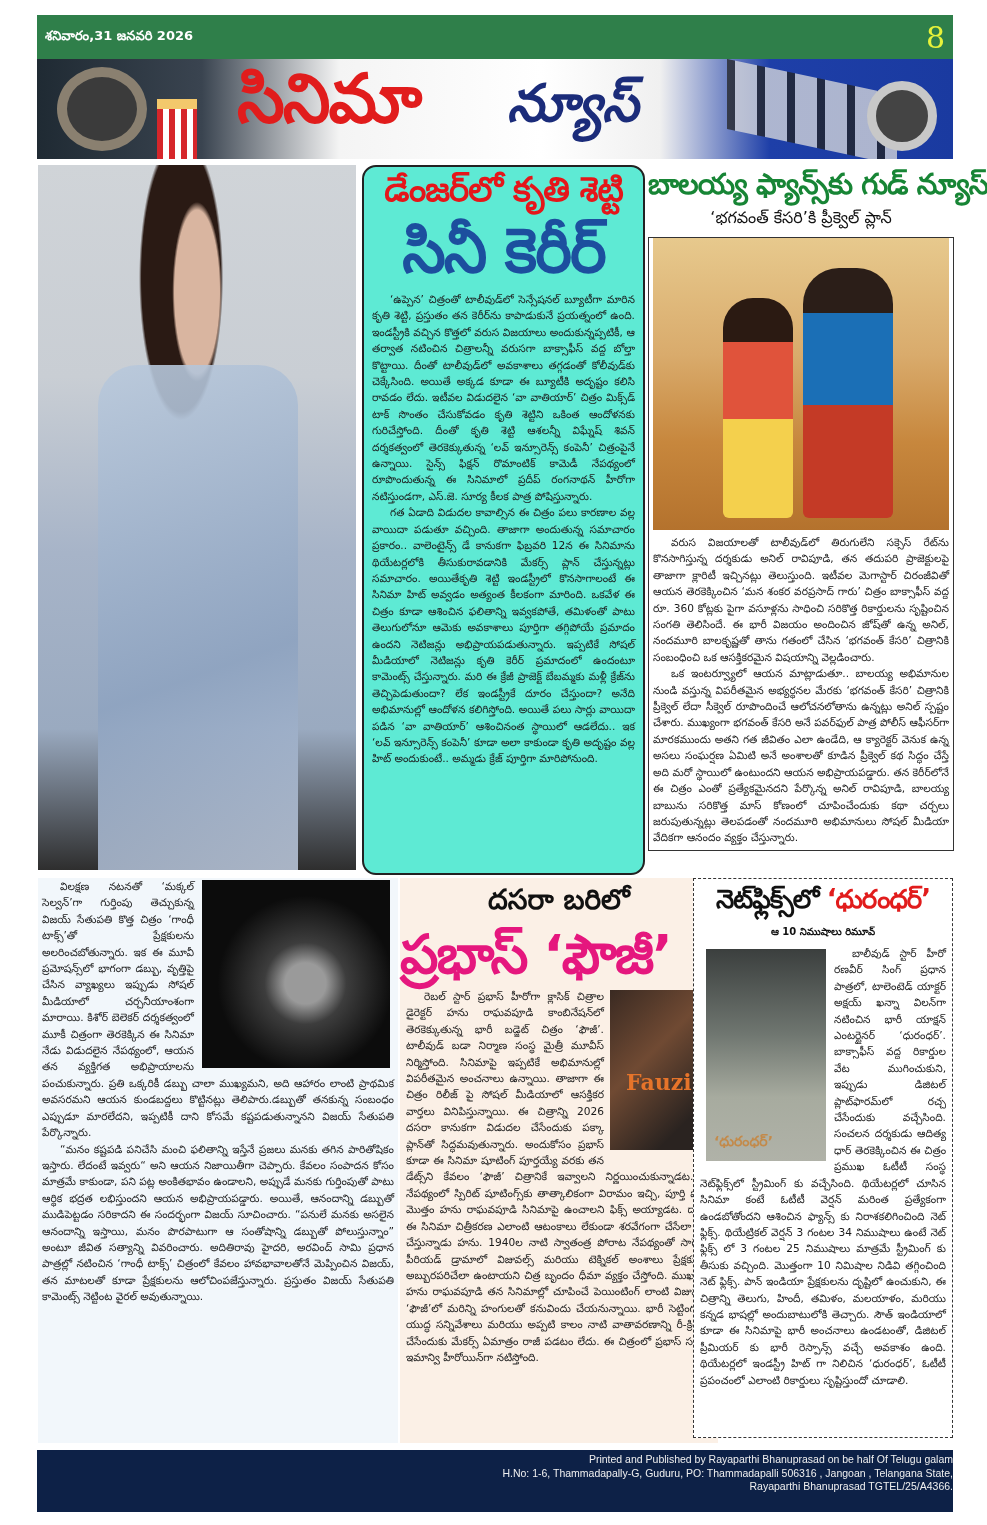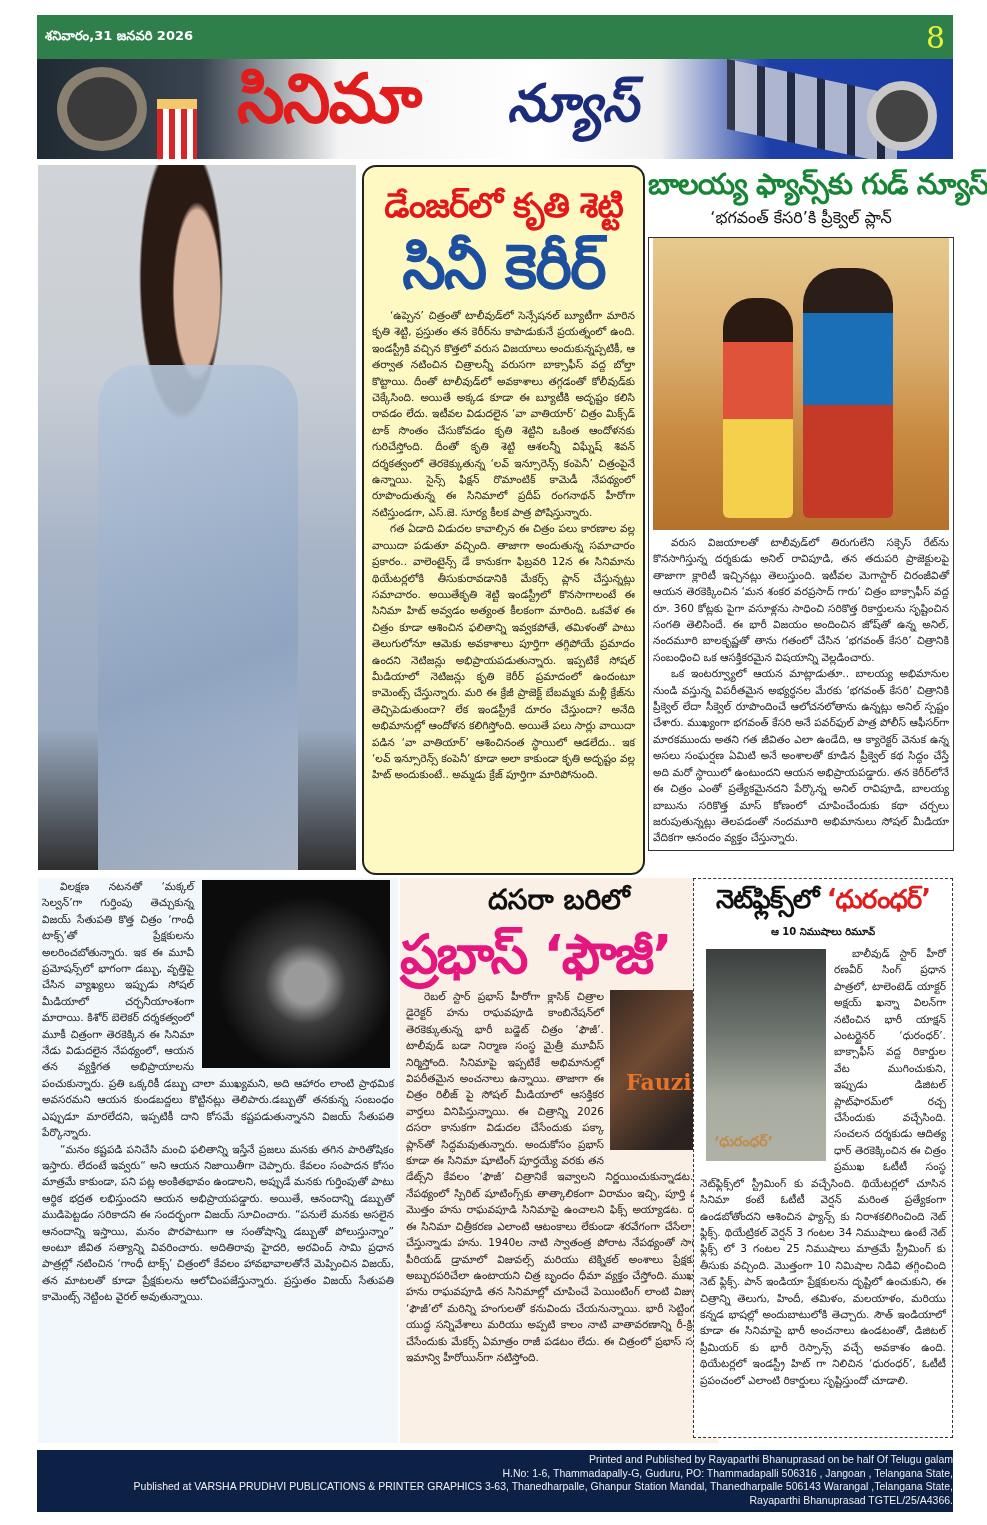--- a/index.html
+++ b/index.html
@@ -20,21 +20,21 @@
   .banner .title-blue { position: absolute; left: 470px; top: 14px; font-size: 52px; font-weight: bold; color: #1b2c7a; font-style: italic; }
 
   
   .hero-img { position: absolute; left: 38px; top: 165px; width: 318px; height: 705px; background:
       radial-gradient(ellipse at 50% 18%, #d9b5a0 0 10%, transparent 11%),
       radial-gradient(ellipse at 45% 16%, #2a1a14 0 16%, transparent 17%),
       linear-gradient(180deg, #d0d4d8 0%, #c9ced4 30%, #a7b4c8 55%, #9aaac0 80%, #2e2e2e 100%); }
   .hero-img .dress { position: absolute; left: 60px; top: 200px; width: 200px; height: 505px; background: linear-gradient(160deg, #b9c9dc, #8ea3c0 60%, #b7c3d6); border-radius: 40px 40px 0 0; opacity: .9; }
 
   
-  .box-krithi { position: absolute; left: 362px; top: 165px; width: 283px; height: 710px; background: #fef9c3; border: 2px solid #222; border-radius: 14px; padding: 16px 8px; }
+  .box-krithi { position: absolute; left: 362px; top: 165px; width: 283px; height: 710px; background: #5eead4; border: 2px solid #222; border-radius: 14px; padding: 0 8px; }
   .box-krithi .h1 { color: #e5161a; font-size: 34px; font-weight: bold; text-align: center; line-height: 44px; letter-spacing: -1px; }
   .box-krithi .h2 { color: #1c4f9e; font-size: 62px; font-weight: bold; text-align: center; line-height: 80px; letter-spacing: -2px; }
   .body-text { font-size: 10.6px; line-height: 16.4px; color: #1a1a1a; text-align: justify; }
   .body-text p { text-indent: 18px; }
 
   
   .box-bala { position: absolute; left: 648px; top: 165px; width: 306px; height: 712px; }
   .box-bala .h1 { color: #178535; font-size: 29px; font-weight: bold; text-align: center; line-height: 38px; white-space: nowrap; letter-spacing: -1px; }
   .box-bala .h2 { color: #111; font-size: 16px; text-align: center; line-height: 30px; margin-bottom: 4px; }
   .bala-inner { border: 1px solid #333; padding: 0 4px 4px; background: #fff; }
@@ -140,15 +140,14 @@
     <div class="dhurandhar-img">
       <span class="t">‘ధురంధర్’</span>
     </div>
     <p>బాలీవుడ్ స్టార్ హీరో రణవీర్ సింగ్ ప్రధాన పాత్రలో, టాలెంటెడ్ యాక్టర్ అక్షయ్ ఖన్నా విలన్‌గా నటించిన భారీ యాక్షన్ ఎంటర్టైనర్ ‘ధురంధర్’. బాక్సాఫీస్ వద్ద రికార్డుల వేట ముగించుకుని, ఇప్పుడు డిజిటల్ ప్లాట్‌ఫారమ్‌లో రచ్చ చేసేందుకు వచ్చేసింది. సంచలన దర్శకుడు ఆదిత్య ధార్ తెరకెక్కించిన ఈ చిత్రం ప్రముఖ ఓటీటీ సంస్థ నెట్‌ఫ్లిక్స్‌లో స్ట్రీమింగ్ కు వచ్చేసింది. థియేటర్లలో చూసిన సినిమా కంటే ఓటీటీ వెర్షన్ మరింత ప్రత్యేకంగా ఉండబోతోందని ఆశించిన ఫ్యాన్స్ కు నిరాశకలిగించింది నెట్ ఫ్లిక్స్. థియేట్రికల్ వెర్షన్ 3 గంటల 34 నిముషాలు ఉంటే నెట్ ఫ్లిక్స్ లో 3 గంటల 25 నిముషాలు మాత్రమే స్ట్రీమింగ్ కు తీసుకు వచ్చింది. మొత్తంగా 10 నిమిషాల నిడివి తగ్గించింది నెట్ ఫ్లిక్స్. పాన్ ఇండియా ప్రేక్షకులను దృష్టిలో ఉంచుకుని, ఈ చిత్రాన్ని తెలుగు, హిందీ, తమిళం, మలయాళం, మరియు కన్నడ భాషల్లో అందుబాటులోకి తెచ్చారు. సౌత్ ఇండియాలో కూడా ఈ సినిమాపై భారీ అంచనాలు ఉండటంతో, డిజిటల్ ప్రీమియర్ కు భారీ రెస్పాన్స్ వచ్చే అవకాశం ఉంది. థియేటర్లలో ఇండస్ట్రీ హిట్ గా నిలిచిన ‘ధురంధర్’, ఓటీటీ ప్రపంచంలో ఎలాంటి రికార్డులు సృష్టిస్తుందో చూడాలి.</p>
   </div>
 </div>
 
 <div class="footer">
   <div>Printed and Published by Rayaparthi Bhanuprasad on be half Of Telugu galam</div>
   <div>H.No: 1-6, Thammadapally-G, Guduru, PO: Thammadapalli     506316    , Jangoan ,  Telangana State,</div>
-  <div>Published at VARSHA PRUDHVI PUBLICATIONS &amp; PRINTER GRAPHICS 3-63, Thanedharpalle, Ghanpur Station Mandal, Thanedharpalle 506143 Warangal ,Telangana State,</div>
   <div>Rayaparthi Bhanuprasad  TGTEL/25/A4366.</div>
 </div>
 
 </body></html>

